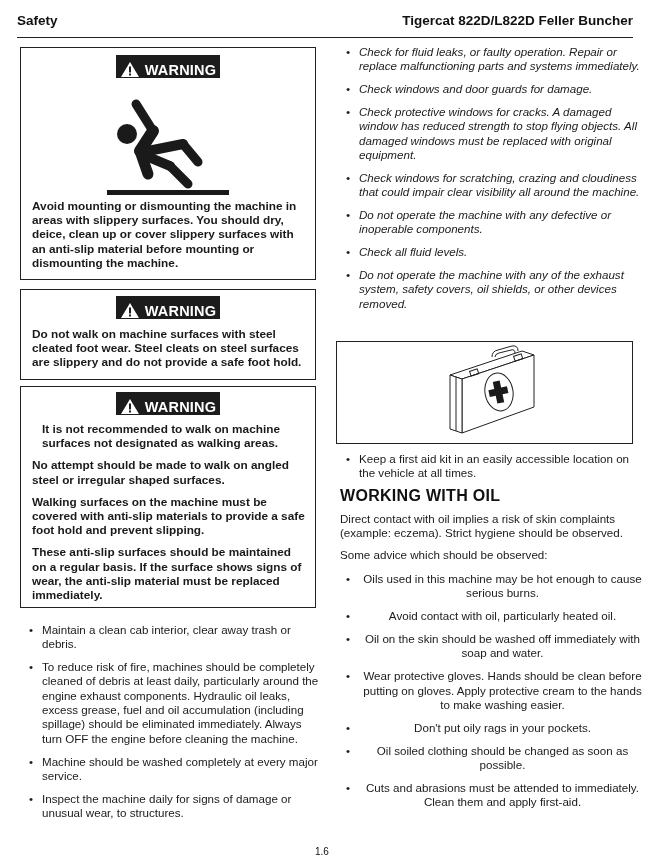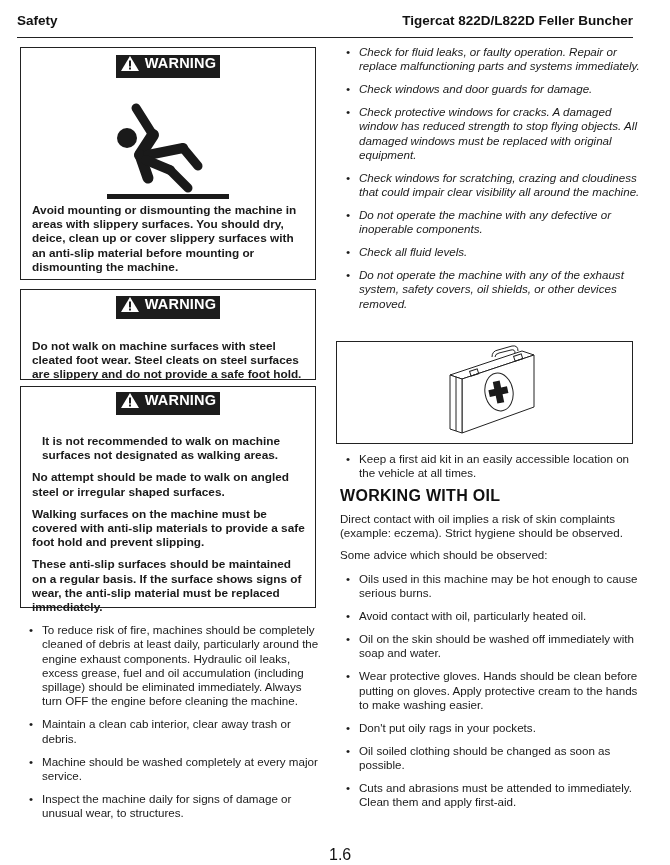--- a/index.html
+++ b/index.html
@@ -2,28 +2,28 @@
 <html><head>
 <meta charset="utf-8">
 <style>
   html, body { margin:0; padding:0; background:#fff; }
   body { width:670px; height:865px; position:relative; overflow:hidden;
          font-family:"Liberation Sans", sans-serif; color:#111; }
   .hdr-left { position:absolute; left:17px; top:13px; font-weight:bold; font-size:13.5px; }
   .hdr-right { position:absolute; right:37px; top:13px; font-weight:bold; font-size:13.5px; }
   .hdr-rule { position:absolute; left:17px; width:616px; top:37px; height:0; border-top:1.3px solid #222; }
   .warnbox { position:absolute; left:20px; width:296px; border:1.3px solid #222; box-sizing:border-box; }
-  .badge { display:flex; align-items:flex-start; justify-content:center; margin:12px auto; width:104px; height:23px;
+  .badge { display:flex; align-items:flex-end; justify-content:center; margin:0 auto; width:104px; height:23px;
            background:#1c1c1c; color:#fff; font-weight:bold; font-size:14.5px; letter-spacing:0.2px; }
   .badge svg { margin-right:5px; }
   .wtext { font-weight:bold; font-size:11.8px; line-height:14.2px; margin:0; color:#1a1a1a; }
   .bullets { position:absolute; margin:0; padding:0; list-style:none; font-size:11.6px; line-height:14.3px; color:#1a1a1a; }
   .bullets li { position:relative; padding-left:13px; margin-bottom:8.6px; }
   .bullets li::before { content:"•"; position:absolute; left:0; top:0; }
-  .pagenum { position:absolute; left:329px; top:846px; font-size:16px; }
+  .pagenum { position:absolute; left:315px; top:846px; font-size:10px; }
   .section-title { position:absolute; left:340px; top:487px; font-weight:bold; font-size:16px; letter-spacing:0.3px; }
   .para { position:absolute; left:340px; font-size:11.6px; line-height:14.3px; margin:0; width:310px; color:#1a1a1a; }
   .imgbox { position:absolute; left:336px; top:341px; width:297px; height:103px; border:1.3px solid #222; box-sizing:border-box; }
 </style>
 </head>
 <body>
 
 <div class="hdr-left">Safety</div>
 <div class="hdr-right">Tigercat 822D/L822D Feller Buncher</div>
 <div class="hdr-rule"></div>
@@ -78,22 +78,22 @@
   </div>
   <div style="padding:7px 10px 0 11px;">
     <p class="wtext" style="margin-bottom:8px;margin-left:10px;">It is not recommended to walk on machine surfaces not designated as walking areas.</p>
     <p class="wtext" style="margin-bottom:8px;">No attempt should be made to walk on angled steel or irregular shaped surfaces.</p>
     <p class="wtext" style="margin-bottom:8px;">Walking surfaces on the machine must be covered with anti-slip materials to provide a safe foot hold and prevent slipping.</p>
     <p class="wtext">These anti-slip surfaces should be maintained on a regular basis. If the surface shows signs of wear, the anti-slip material must be replaced immediately.</p>
   </div>
 </div>
 
 <ul class="bullets" style="left:29px;top:623px;width:290px;">
+  <li>Maintain a clean cab interior, clear away trash or debris.</li>
   <li>To reduce risk of fire, machines should be completely cleaned of debris at least daily, particularly around the engine exhaust components. Hydraulic oil leaks, excess grease, fuel and oil accumulation (including spillage) should be eliminated immediately. Always turn OFF the engine before cleaning the machine.</li>
-  <li>Maintain a clean cab interior, clear away trash or debris.</li>
   <li>Machine should be washed completely at every major service.</li>
   <li>Inspect the machine daily for signs of damage or unusual wear, to structures.</li>
 </ul>
 
 <ul class="bullets" style="left:346px;top:45px;width:300px;font-style:italic;">
   <li>Check for fluid leaks, or faulty operation. Repair or replace malfunctioning parts and systems immediately.</li>
   <li>Check windows and door guards for damage.</li>
   <li>Check protective windows for cracks. A damaged window has reduced strength to stop flying objects. All damaged windows must be replaced with original equipment.</li>
   <li>Check windows for scratching, crazing and cloudiness that could impair clear visibility all around the machine.</li>
   <li>Do not operate the machine with any defective or inoperable components.</li>
@@ -119,21 +119,21 @@
 </div>
 
 <ul class="bullets" style="left:346px;top:452px;width:300px;">
   <li>Keep a first aid kit in an easily accessible location on the vehicle at all times.</li>
 </ul>
 
 <div class="section-title">WORKING WITH OIL</div>
 <p class="para" style="top:512px;">Direct contact with oil implies a risk of skin complaints (example: eczema). Strict hygiene should be observed.</p>
 <p class="para" style="top:548px;">Some advice which should be observed:</p>
 
-<ul class="bullets" style="left:346px;top:572px;width:300px;">
+<ul class="bullets" style="left:346px;top:572px;width:300px;text-align:center;">
   <li>Oils used in this machine may be hot enough to cause serious burns.</li>
   <li>Avoid contact with oil, particularly heated oil.</li>
   <li>Oil on the skin should be washed off immediately with soap and water.</li>
   <li>Wear protective gloves. Hands should be clean before putting on gloves. Apply protective cream to the hands to make washing easier.</li>
   <li>Don't put oily rags in your pockets.</li>
   <li>Oil soiled clothing should be changed as soon as possible.</li>
   <li>Cuts and abrasions must be attended to immediately. Clean them and apply first-aid.</li>
 </ul>
 
 <div class="pagenum">1.6</div>

